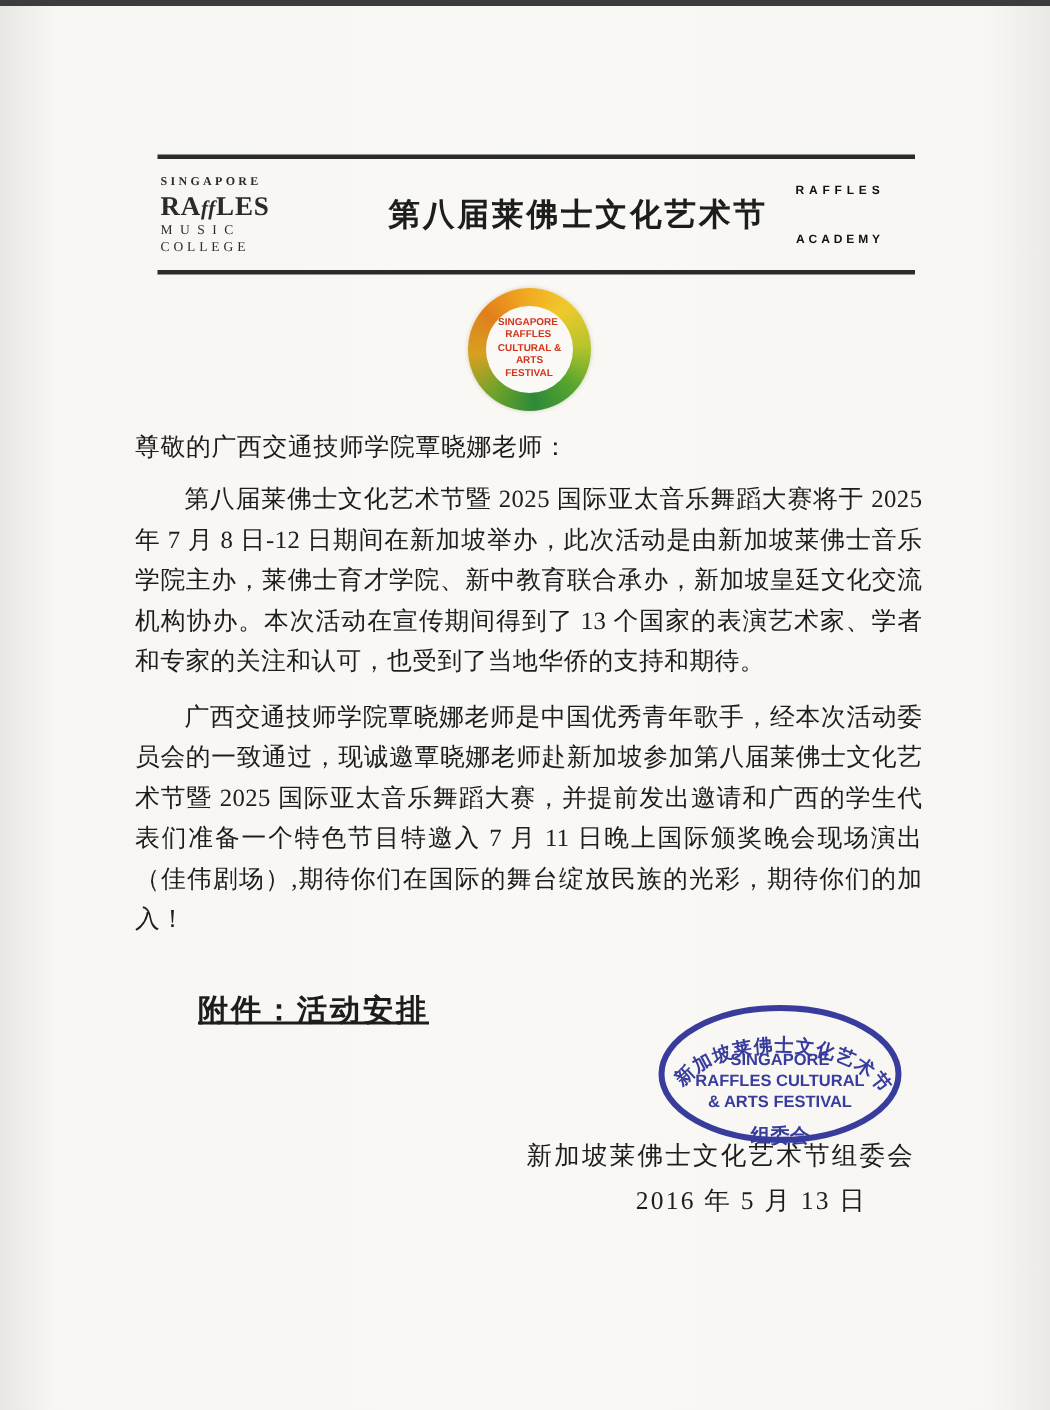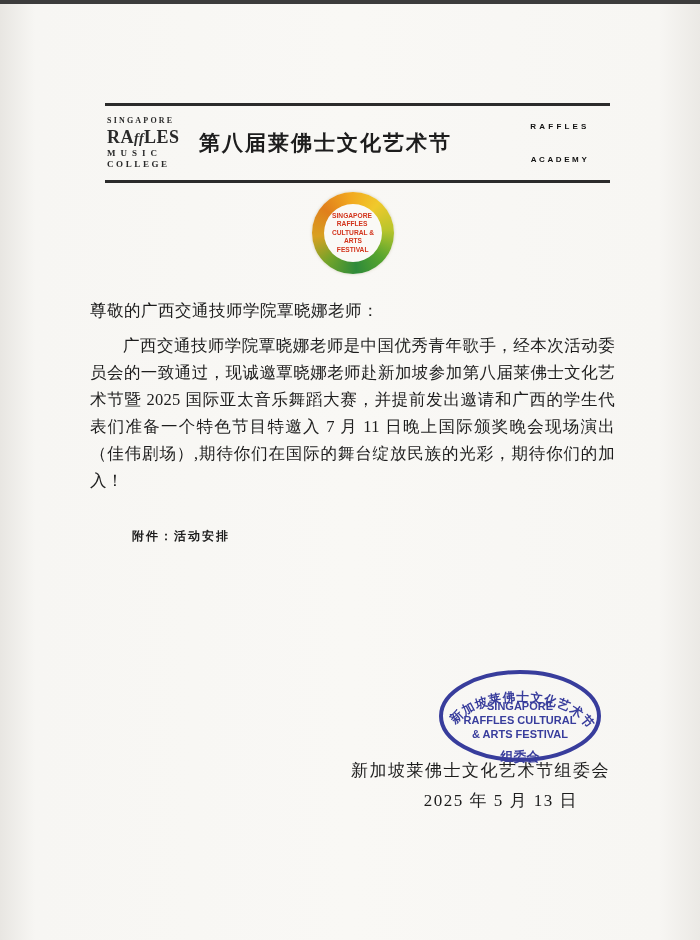--- a/index.html
+++ b/index.html
@@ -15,23 +15,23 @@
   
   .header{
     margin:103px 5px 0 15px;height:80px;
     border-top:3px solid #2b2b2b;border-bottom:3px solid #2b2b2b;
     display:flex;align-items:center;justify-content:space-between;box-sizing:border-box;padding:3px 2px;
   }
   .srmc{width:92px;line-height:1.25;color:#2a2a2a;}
   .srmc .l1{font-size:8px;font-weight:bold;letter-spacing:2.2px;}
   .srmc .l2{font-size:18px;font-weight:bold;letter-spacing:0.5px;}
   .srmc .l2 .ff{font-style:italic;font-size:14px;}
-  .srmc .l3{font-size:9px;font-weight:bold;letter-spacing:5px;}
-  .srmc .l4{font-size:9px;font-weight:bold;letter-spacing:2.6px;}
-  .titles{flex:1;text-align:left;}
+  .srmc .l3{font-size:9px;font-weight:normal;letter-spacing:5px;}
+  .srmc .l4{font-size:9px;font-weight:normal;letter-spacing:2.6px;}
+  .titles{flex:1;text-align:right;}
   .title1{font-size:21px;font-weight:bold;letter-spacing:2px;}
   .title2{font-size:20px;font-weight:bold;letter-spacing:1px;margin-top:11px;}
   .rta{width:96px;text-align:center;font-family:"Liberation Sans","DejaVu Sans",sans-serif;color:#111;}
   .rta .r1{font-size:8px;font-weight:bold;letter-spacing:3.2px;}
   .talent{font-size:25px;font-weight:bold;line-height:1.02;margin:1px 0;}
   .talent span{display:inline-block;}
   .talent .boxed{color:#fff;padding:0 1px;border-radius:1px;}
   .rta .r3{font-size:8px;font-weight:bold;letter-spacing:2.6px;margin-top:24px;}
 
   
@@ -42,23 +42,23 @@
     display:flex;align-items:center;justify-content:center;
     box-shadow:0 0 3px rgba(150,140,90,.4);
   }
   .fest-inner{
     width:58px;height:58px;border-radius:50%;background:#faf9f6;
     display:flex;flex-direction:column;align-items:center;justify-content:center;text-align:center;
   }
   .fest-inner div{font-size:7px;font-weight:bold;line-height:1.2;font-family:"Liberation Sans","DejaVu Sans",sans-serif;transform:scale(.95);}
 
   
-  .salutation{margin-top:26px;font-size:16.5px;letter-spacing:0.5px;}
+  .salutation{margin-top:13px;font-size:16.5px;letter-spacing:0.5px;}
   p.body{font-size:16.5px;line-height:27px;text-indent:33px;margin:10px 0 0 0;text-align:justify;letter-spacing:0.3px;}
-  .attachment{margin-top:34px;padding-left:42px;font-size:12px;font-weight:bold;letter-spacing:2px;}
+  .attachment{margin-top:34px;padding-left:42px;font-size:20px;font-weight:bold;letter-spacing:2px;text-decoration:underline;}
 
   
   .sig{position:absolute;top:759px;right:90px;font-size:17px;letter-spacing:1.5px;z-index:1;}
   .date{position:absolute;top:789px;right:122px;font-size:17px;letter-spacing:1.5px;z-index:1;}
   .stamp{position:absolute;left:436px;top:668px;z-index:2;opacity:.93;}
 </style>
 </head>
 <body>
 
 <div class="top-edge"></div>
@@ -86,27 +86,28 @@
       <div class="fest-inner">
         <div style="color: rgb(211, 52, 28);">SINGAPORE</div>
         <div style="color: rgb(211, 52, 28);">RAFFLES</div>
         <div style="color: rgb(211, 52, 28);">CULTURAL &amp; ARTS</div>
         <div style="color: rgb(211, 52, 28);">FESTIVAL</div>
       </div>
     </div>
   </div>
 
   <div class="salutation">尊敬的广西交通技师学院覃晓娜老师：</div>
+  <p class="body">第八届莱佛士文化艺术节暨 2025 国际亚太音乐舞蹈大赛将于 2025 年 7 月 8 日-12 日期间在新加坡举办，此次活动是由新加坡莱佛士音乐学院主办，莱佛士育才学院、新中教育联合承办，新加坡皇廷文化交流机构协办。本次活动在宣传期间得到了 13 个国家的表演艺术家、学者和专家的关注和认可，也受到了当地华侨的支持和期待。</p>
   <p class="body">广西交通技师学院覃晓娜老师是中国优秀青年歌手，经本次活动委员会的一致通过，现诚邀覃晓娜老师赴新加坡参加第八届莱佛士文化艺术节暨 2025 国际亚太音乐舞蹈大赛，并提前发出邀请和广西的学生代表们准备一个特色节目特邀入 7 月 11 日晚上国际颁奖晚会现场演出（佳伟剧场）,期待你们在国际的舞台绽放民族的光彩，期待你们的加入！</p>
 
   <div class="attachment">附件：活动安排</div>
 </div>
 
 <div class="sig">新加坡莱佛士文化艺术节组委会</div>
-<div class="date">2025 年 5 月 13 日</div>
+<div class="date">2016 年 5 月 13 日</div>
 
 <svg class="stamp" width="168" height="100" viewBox="0 0 168 100">
   <ellipse cx="84" cy="48" rx="79" ry="44" fill="none" stroke="#2a2f96" stroke-width="4"></ellipse>
   <defs>
     <path id="arcTop" d="M 16 62 A 70 38 0 0 1 152 62" fill="none"></path>
   </defs>
   <text font-size="12.5" font-weight="bold" fill="#2a2f96" letter-spacing="1" font-family="Liberation Serif, DejaVu Serif, serif">
     <textPath href="#arcTop" startOffset="4%">新加坡莱佛士文化艺术节</textPath>
   </text>
   <text x="84" y="42" text-anchor="middle" font-size="11" font-weight="bold" fill="#2a2f96" font-family="Liberation Sans, DejaVu Sans, sans-serif">SINGAPORE</text>

